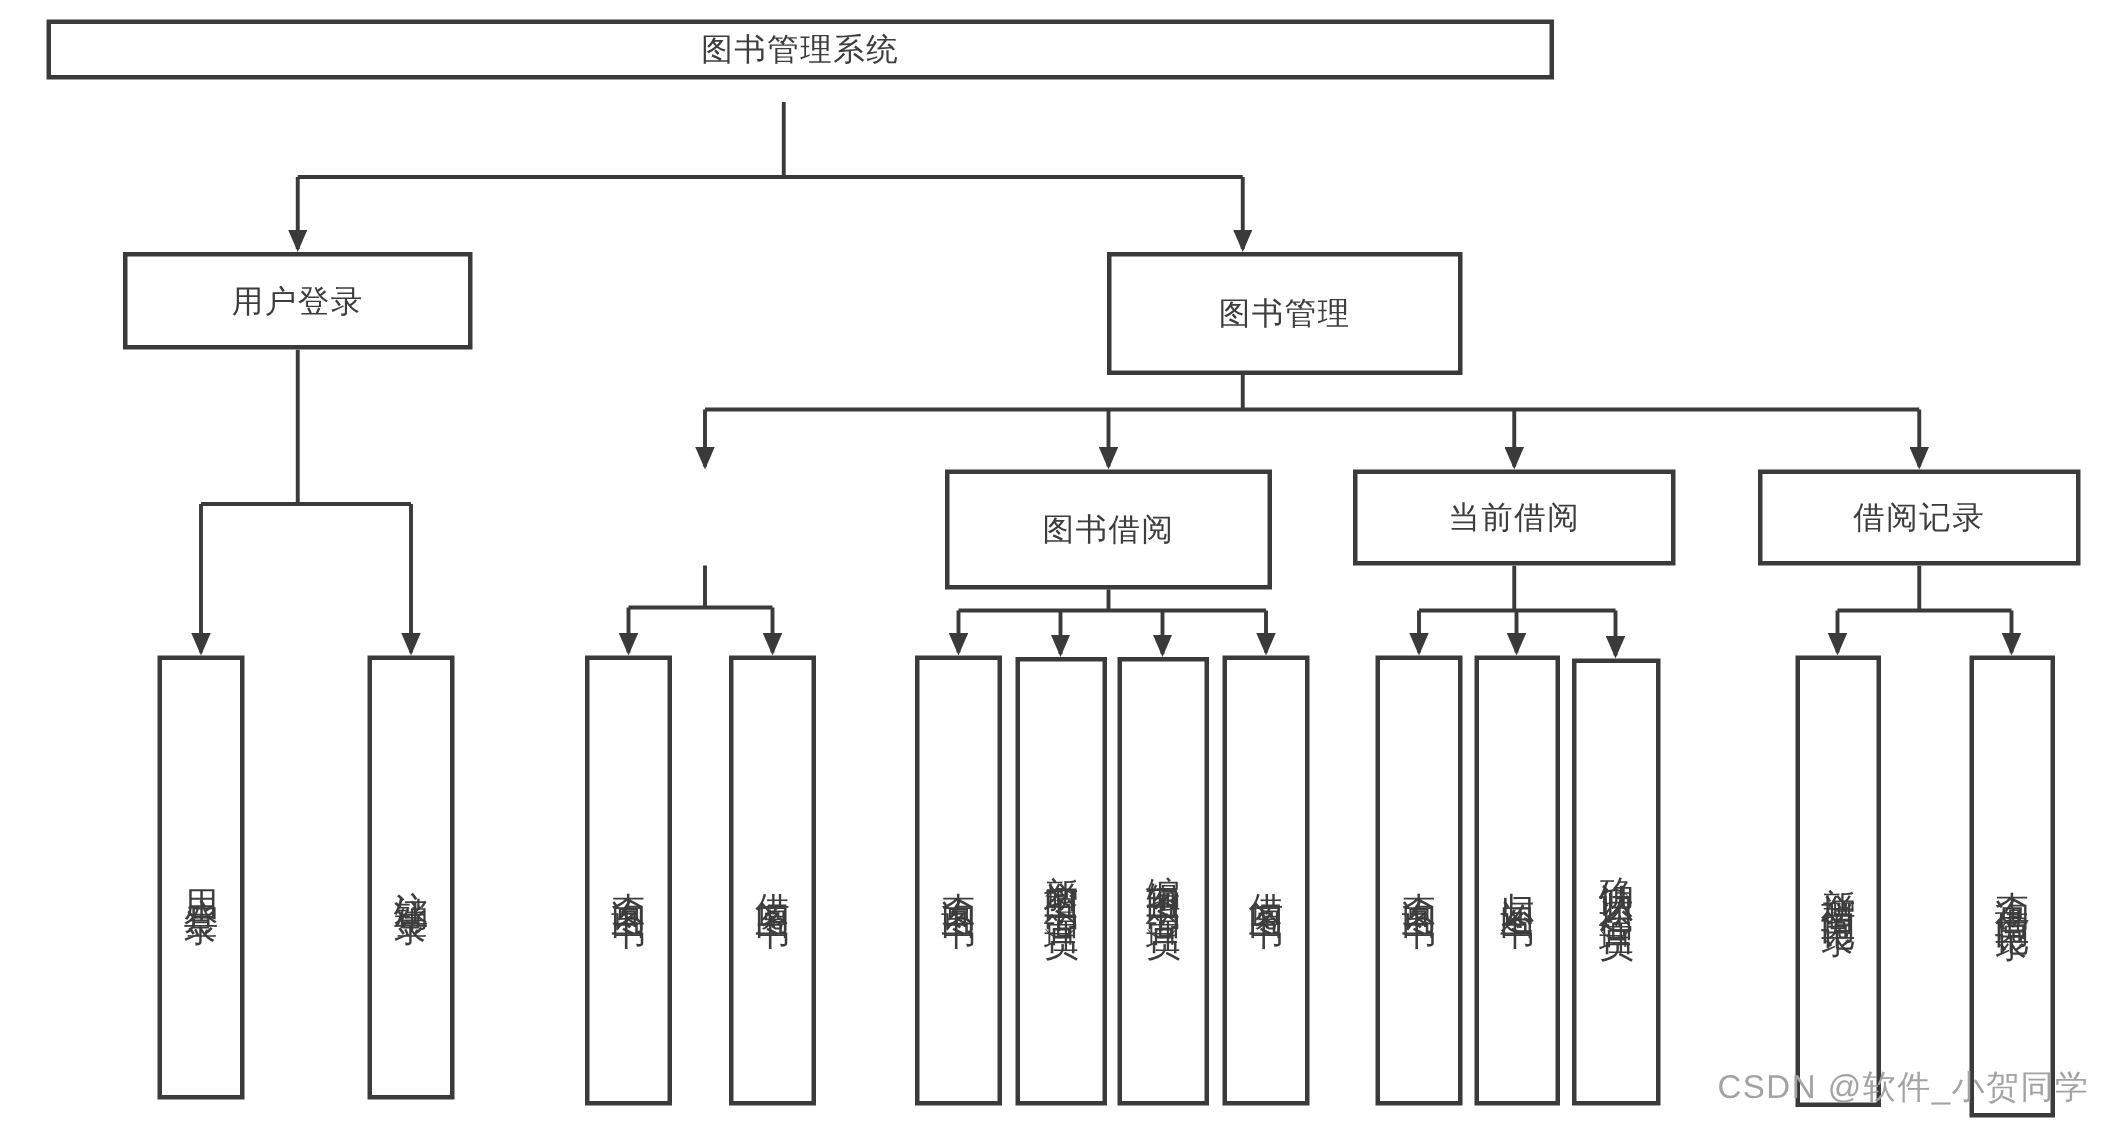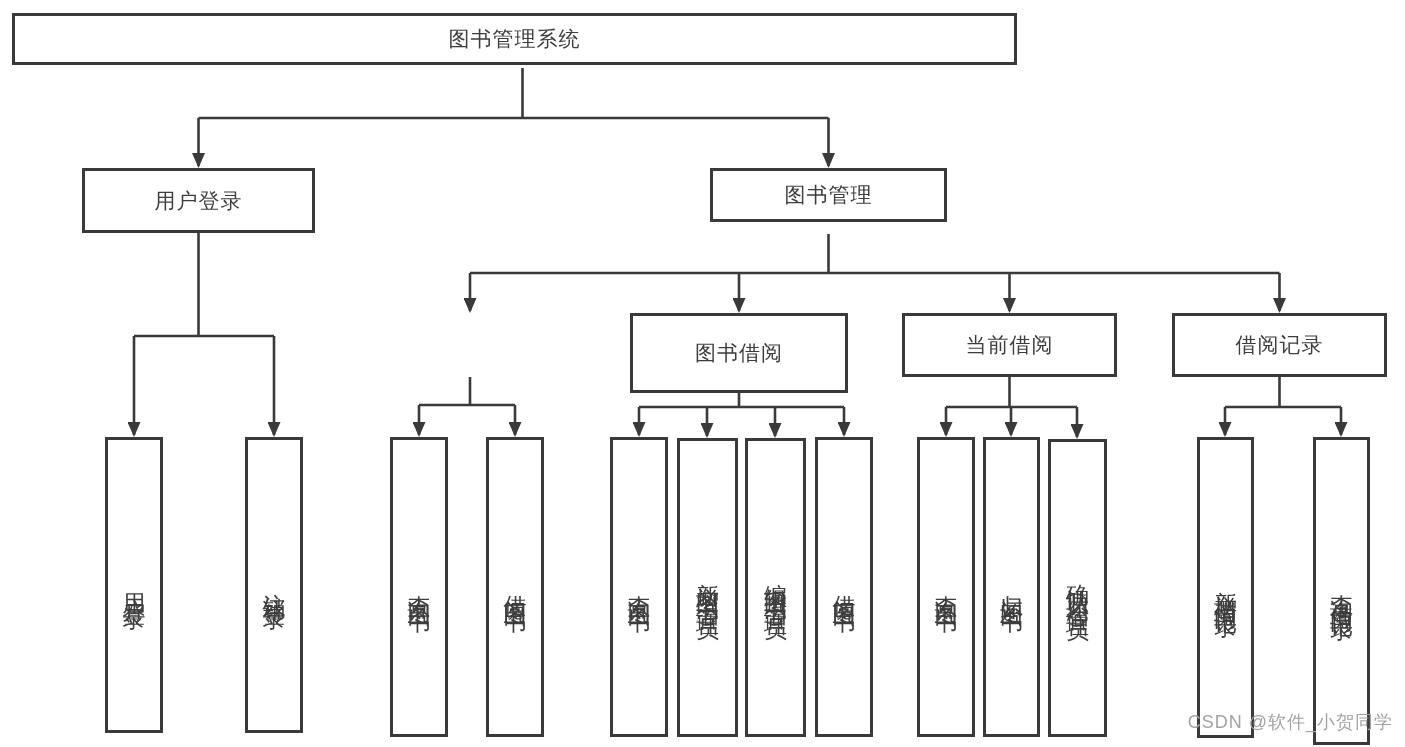--- a/index.html
+++ b/index.html
@@ -20,21 +20,21 @@
     display:flex;align-items:center;justify-content:center;
     font-size:21px;letter-spacing:1px;color:var(--text,#3d3d3d);
   }
   .vnode{font-size:23px;}
   .vnode .vtxt{
     writing-mode:vertical-rl;text-orientation:mixed;
     letter-spacing:5px;line-height:1;white-space:nowrap;
   }
   #watermark{
     position:absolute;right:12px;top:710px;
-    font-size:18px;color:var(--watermark,#a3a3a3);letter-spacing:1px;
+    font-size:22px;color:var(--watermark,#a3a3a3);letter-spacing:1px;
     white-space:nowrap;
     text-align:center;
   }
 </style>
 </head>
 <body>
 
 <div id="stage">
 
   <svg id="connectors" viewBox="0 0 1405 747" xmlns="http://www.w3.org/2000/svg">
@@ -78,24 +78,24 @@
     <path class="ln" d="M946,407 V435" marker-end="url(#arr)"></path>
     <path class="ln" d="M1011,407 V435" marker-end="url(#arr)"></path>
     <path class="ln" d="M1077,407 V437" marker-end="url(#arr)"></path>
 
     <path class="ln" d="M1279.5,377 V407"></path>
     <path class="ln" d="M1225,407 H1341"></path>
     <path class="ln" d="M1225,407 V435" marker-end="url(#arr)"></path>
     <path class="ln" d="M1341,407 V435" marker-end="url(#arr)"></path>
   </svg>
 
-  <div class="node" style="left:12px;top:13px;width:1005px;height:52px">图书管理系统</div>
+  <div class="node" style="left:31px;top:13px;width:1005px;height:40px">图书管理系统</div>
 
   <div class="node" style="left:82px;top:168px;width:233px;height:65px">用户登录</div>
-  <div class="node" style="left:710px;top:168px;width:237px;height:54px">图书管理</div>
+  <div class="node" style="left:738px;top:168px;width:237px;height:82px">图书管理</div>
 
   <div class="node" style="left:630px;top:313px;width:218px;height:80px">图书借阅</div>
   <div class="node" style="left:1172px;top:313px;width:215px;height:64px">借阅记录</div>
   <div class="node" style="left:902px;top:313px;width:215px;height:64px">当前借阅</div>
 
   <div class="node vnode" style="left:105px;top:437px;width:58px;height:296px">
     <span class="vtxt">用户登录</span>
   </div>
   <div class="node vnode" style="left:245px;top:437px;width:58px;height:296px">
     <span class="vtxt">注销登录</span>

